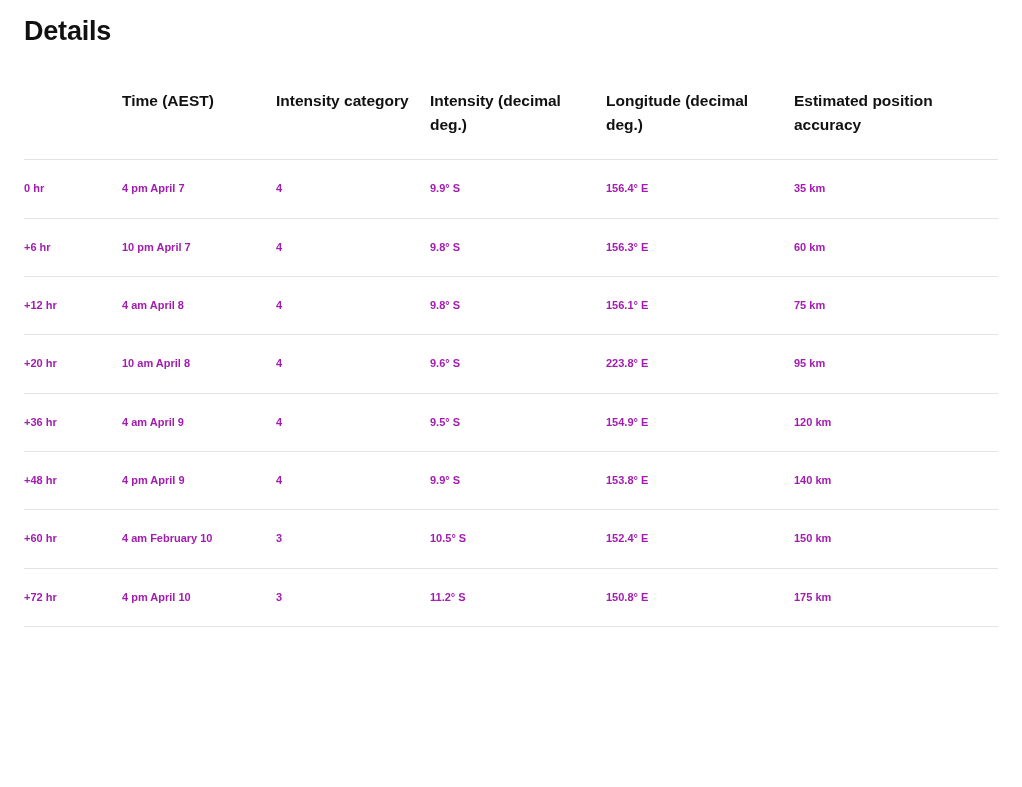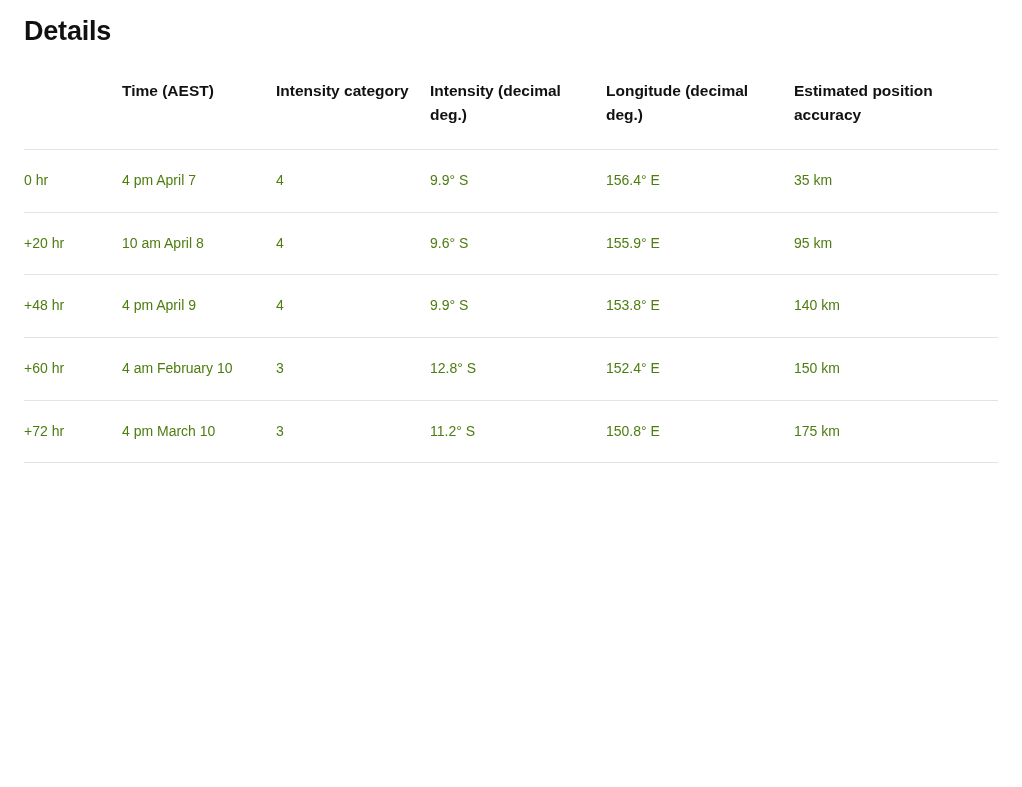--- a/index.html
+++ b/index.html
@@ -23,39 +23,39 @@
     font-size: 27px;
     font-weight: 700;
     letter-spacing: -0.2px;
     color: #111111;
     margin: 14px 0 0 0;
     line-height: 1.3;
   }
   table.details {
     width: 974px;
     border-collapse: collapse;
-    margin-top: 30px;
+    margin-top: 40px;
     table-layout: fixed;
   }
   table.details th {
     text-align: left;
     font-size: 15.5px;
     font-weight: 700;
     color: #111111;
     vertical-align: top;
     padding: 0 10px 22px 0;
     line-height: 1.55;
   }
   table.details thead tr {
     border-bottom: 1px solid #e3e3e3;
   }
   table.details td {
-    font-size: 14px;
-    font-weight: 400;
-    color: #4d7c0f;
+    font-size: 11px;
+    font-weight: 700;
+    color: #a21caf;
     padding: 21px 10px 21px 0;
     vertical-align: top;
     line-height: 1.4;
     border-bottom: 1px solid #e3e3e3;
   }
   
   .col-hr    { width: 98px; }
   .col-time  { width: 154px; }
   .col-cat   { width: 154px; }
   .col-lat   { width: 176px; }
@@ -90,46 +90,70 @@
     <tbody>
       <tr>
         <td>0 hr</td>
         <td>4 pm April 7</td>
         <td>4</td>
         <td>9.9° S</td>
         <td>156.4° E</td>
         <td>35 km</td>
       </tr>
       <tr>
+        <td>+6 hr</td>
+        <td>10 pm April 7</td>
+        <td>4</td>
+        <td>9.8° S</td>
+        <td>156.3° E</td>
+        <td>60 km</td>
+      </tr>
+      <tr>
+        <td>+12 hr</td>
+        <td>4 am April 8</td>
+        <td>4</td>
+        <td>9.8° S</td>
+        <td>156.1° E</td>
+        <td>75 km</td>
+      </tr>
+      <tr>
         <td>+20 hr</td>
         <td>10 am April 8</td>
         <td>4</td>
         <td>9.6° S</td>
-        <td>155.9° E</td>
+        <td>223.8° E</td>
         <td>95 km</td>
+      </tr>
+      <tr>
+        <td>+36 hr</td>
+        <td>4 am April 9</td>
+        <td>4</td>
+        <td>9.5° S</td>
+        <td>154.9° E</td>
+        <td>120 km</td>
       </tr>
       <tr>
         <td>+48 hr</td>
         <td>4 pm April 9</td>
         <td>4</td>
         <td>9.9° S</td>
         <td>153.8° E</td>
         <td>140 km</td>
       </tr>
       <tr>
         <td>+60 hr</td>
         <td>4 am February 10</td>
         <td>3</td>
-        <td>12.8° S</td>
+        <td>10.5° S</td>
         <td>152.4° E</td>
         <td>150 km</td>
       </tr>
       <tr>
         <td>+72 hr</td>
-        <td>4 pm March 10</td>
+        <td>4 pm April 10</td>
         <td>3</td>
         <td>11.2° S</td>
         <td>150.8° E</td>
         <td>175 km</td>
       </tr>
     </tbody>
   </table>
 </div>
 
 </body></html>

